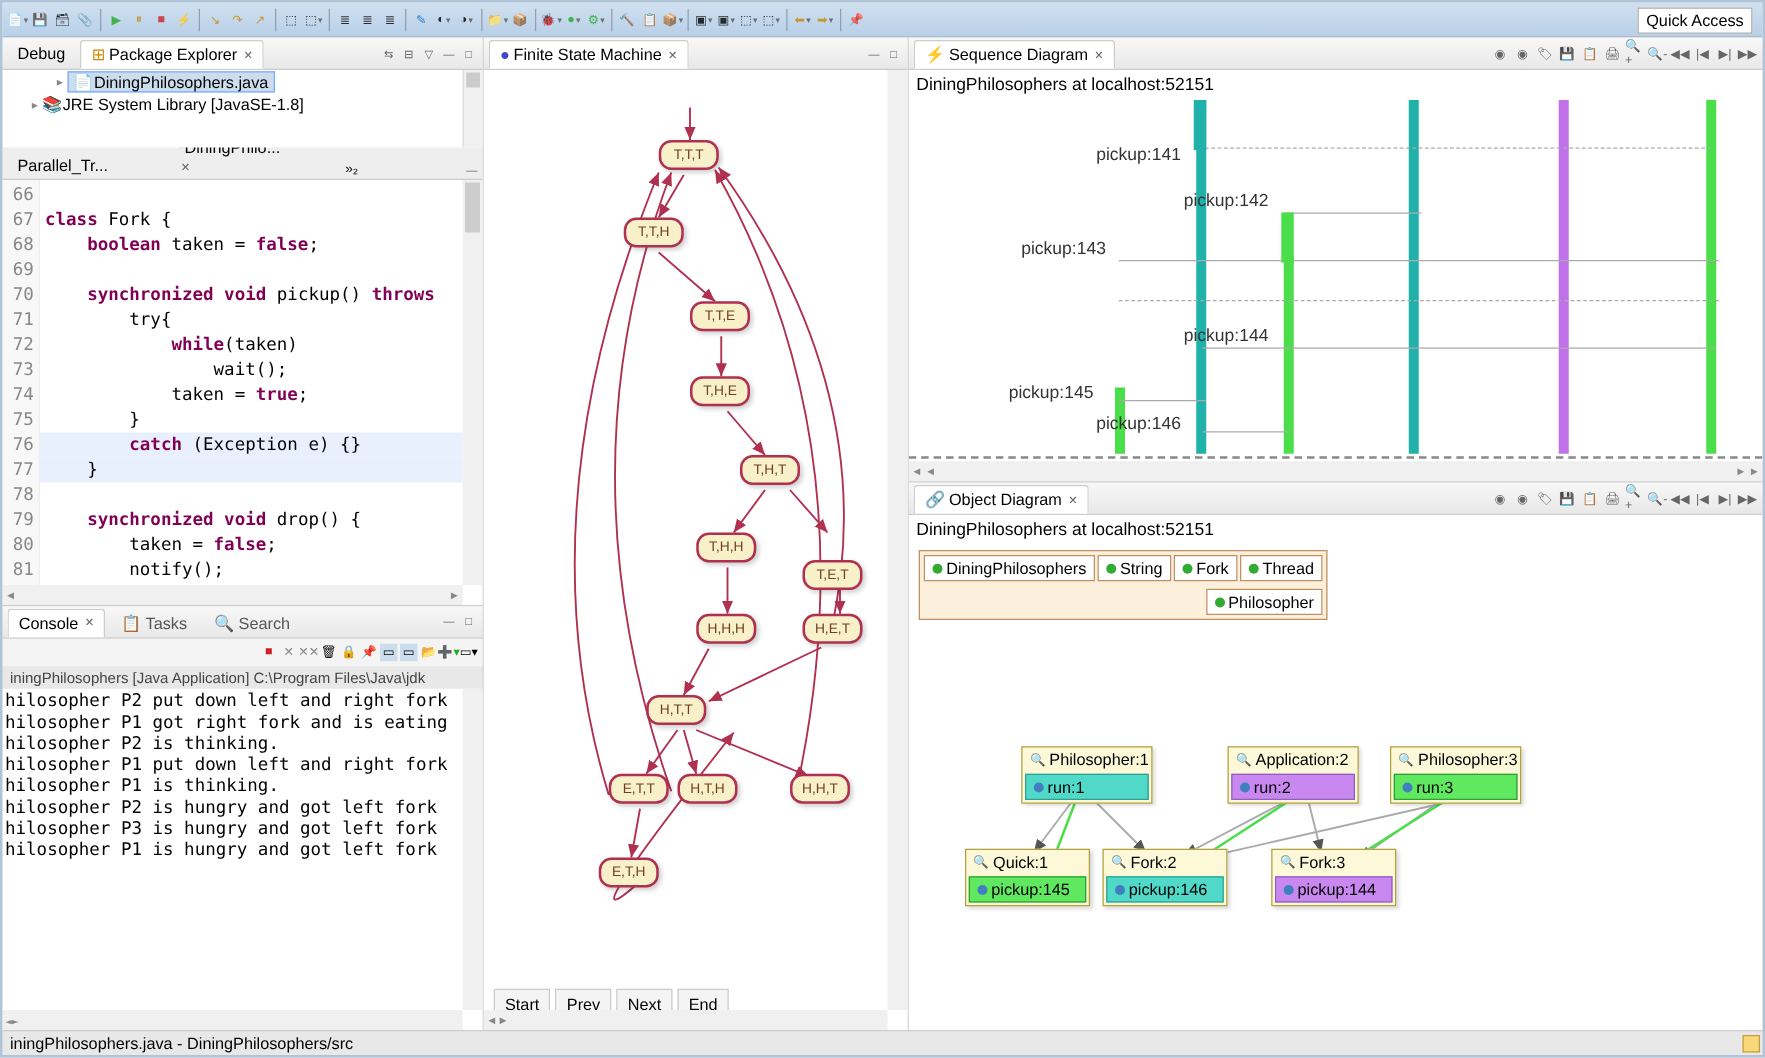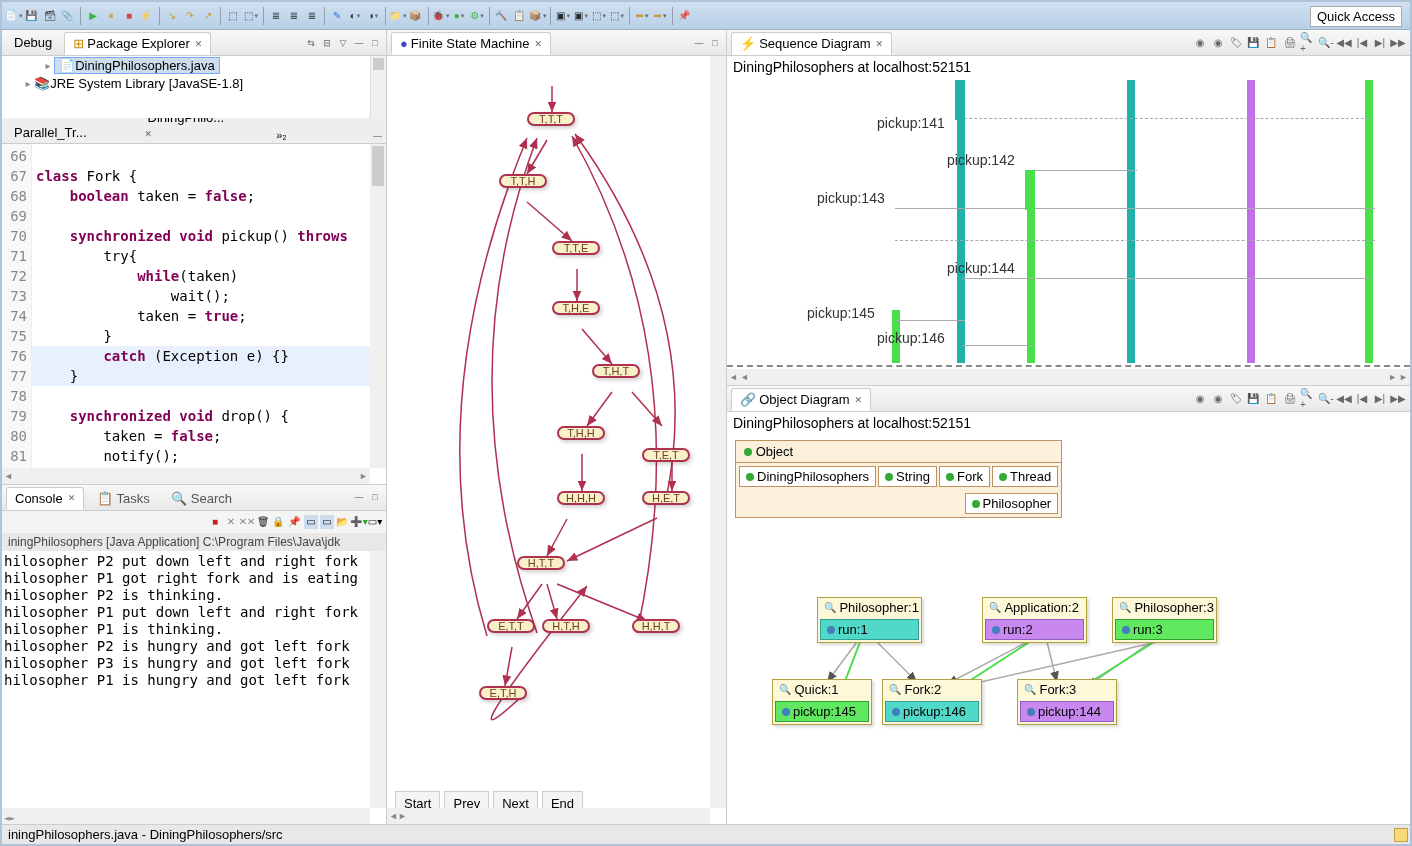--- a/index.html
+++ b/index.html
@@ -80,21 +80,21 @@
 .console-area { border-top:1px solid #ccc; display:flex; flex-direction:column;}
 .console-tbar { height:22px; display:flex; align-items:center; justify-content:flex-end; gap:2px; padding:0 4px; background:#f4f4f4;}
 .console-tbar span{width:14px;height:14px;font-size:10px;display:flex;align-items:center;justify-content:center;cursor:pointer;}
 .console-title { font-size:12px; padding:2px 6px; color:#444;}
 .console-out { flex:1; background:#fff; font-family:Consolas,monospace; font-size:14px; line-height:17px; padding:2px 0 2px 2px; overflow:hidden; white-space:pre; position:relative;}
 .console-out .scroll-v { position:absolute; right:0; top:0; bottom:16px; width:16px; background:#f0f0f0;}
 .console-out .scroll-h { position:absolute; left:0; right:16px; bottom:0; height:16px; background:#f0f0f0;}
 
 .fsm-body { flex:1; background:#fff; position:relative; overflow:hidden;}
 .fsm-node {
-  position:absolute; width:48px; height:14px;
+  position:absolute; width:48px; height:24px;
   background:#f8f0c8; border:2px solid #b03050; border-radius:10px;
   display:flex; align-items:center; justify-content:center;
   font-size:11px; color:#704020;
   box-shadow: 2px 2px 4px rgba(0,0,0,0.2);
 }
 .fsm-svg { position:absolute; left:0; top:0; width:100%; height:100%;}
 .fsm-btns { position:absolute; bottom:8px; left:8px; display:flex; gap:4px;}
 .fsm-btns button { padding:4px 8px; font-size:13px; background:#f4f4f4; border:1px solid #ccc; cursor:pointer;}
 .fsm-body .scroll-v{position:absolute;right:0;top:0;bottom:16px;width:16px;background:#f0f0f0;}
 .fsm-body .scroll-h{position:absolute;left:0;right:16px;bottom:0;height:16px;background:#f0f0f0;}
@@ -465,21 +465,20 @@
         <span>🔍-</span>
         <span>◀◀</span>
         <span>|◀</span>
         <span>▶|</span>
         <span>▶▶</span>
       </div>
     </div>
     <div class="obj-body">
       <div class="obj-title">DiningPhilosophers at localhost:52151</div>
       <div class="class-tbl">
-        <div class="hdr"><span class="g-dot"></span> <span>Object</span></div>
         <div class="row">
           <div class="class-chip">
               <span class="g-dot"></span>
               <span>DiningPhilosophers</span>
             </div>
           <div class="class-chip">
               <span class="g-dot"></span>
               <span>String</span>
             </div>
           <div class="class-chip">

